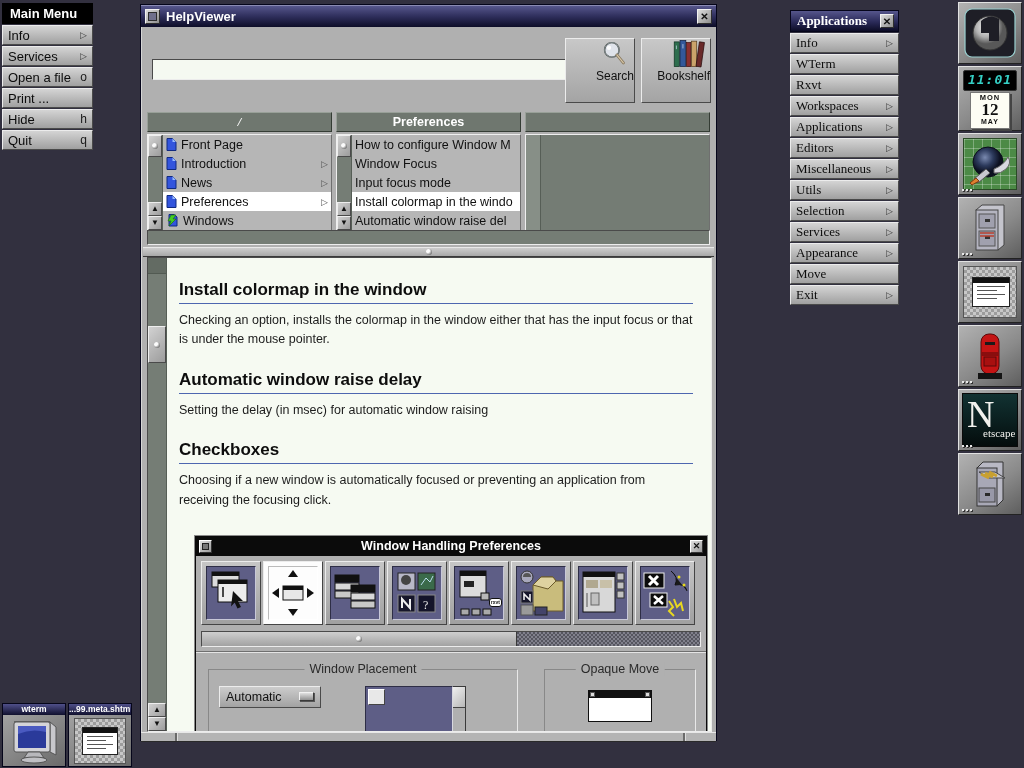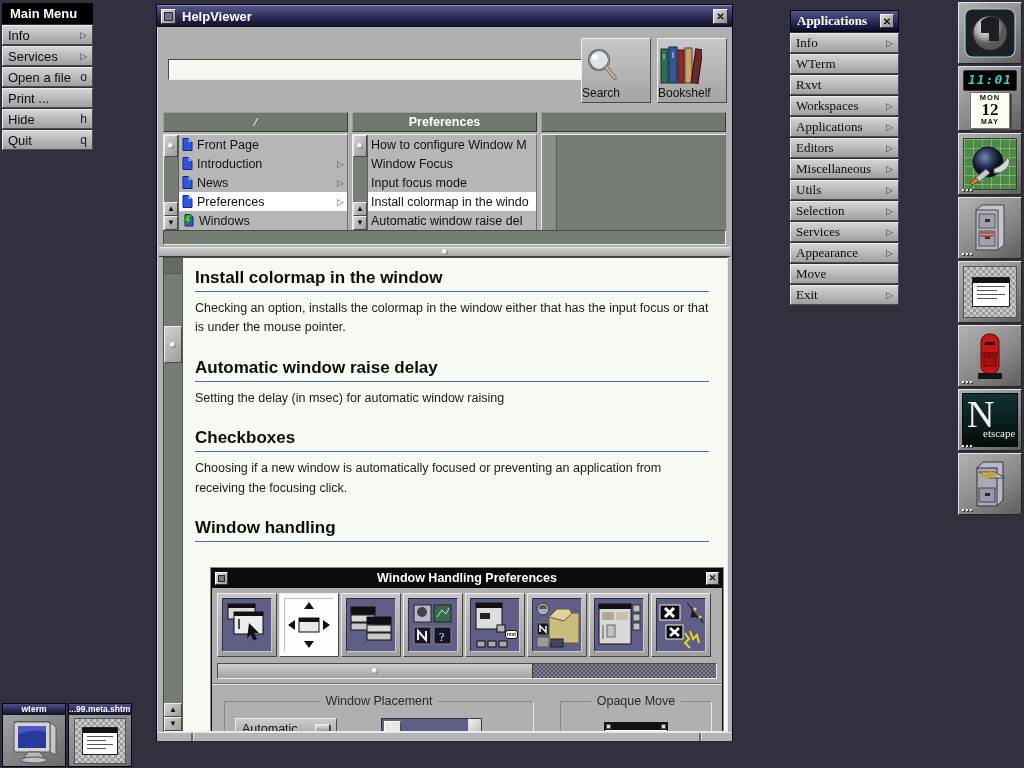--- a/index.html
+++ b/index.html
@@ -33,21 +33,21 @@
   .titlebar .t{color:#fff;font-weight:bold;font-size:13px;margin-left:6px;flex:1;}
   .tb-btn{width:15px;height:15px;background:linear-gradient(135deg,#dedede,#8e8e8e);
     border:1px solid;border-color:#f2f2f2 #2e2e2e #2e2e2e #f2f2f2;
     display:flex;align-items:center;justify-content:center;font-size:10px;font-weight:bold;color:#111;box-sizing:border-box;}
   .tb-btn .sq{width:7px;height:7px;border:1px solid #2e2e2e;background:#70708c;}
 
   
   .search-input{position:absolute;left:11px;top:54px;width:404px;height:19px;background:#f5f9f1;
     border:1px solid;border-color:#4a4a4a #ececec #ececec #4a4a4a;font-size:12px;padding:0 4px;}
   .big-btn{position:absolute;top:33px;width:70px;height:65px;background:linear-gradient(180deg,#c8c8c8,#a4a4a4);
-    display:flex;flex-direction:column;align-items:flex-start;justify-content:flex-end;padding-bottom:2px;box-sizing:border-box;}
+    display:flex;flex-direction:column;align-items:flex-end;justify-content:flex-end;padding-bottom:19px;box-sizing:border-box;}
   .big-btn .cap{font-size:12px;color:#111;}
   .big-btn svg{margin-bottom:1px;}
 
   
   .browser{position:absolute;left:6px;top:107px;width:563px;display:flex;gap:4px;}
   .bcol{flex:1;display:flex;flex-direction:column;}
   .bcol-h{height:18px;background:#6f776f;color:#fff;font-weight:bold;font-size:12.5px;
     display:flex;align-items:center;justify-content:center;border:1px solid;border-color:#98a098 #343c34 #343c34 #98a098;}
   .bcol-h.slash{font-style:italic;font-family:"Liberation Serif",serif;}
   .bcol-body{height:95px;margin-top:2px;background:#b6b6b6;border:1px solid;border-color:#efefef #6f6f6f #6f6f6f #efefef;
@@ -75,21 +75,21 @@
     border:1px solid;border-color:#4a4a4a #ececec #ececec #4a4a4a;background:#f6faf2;}
   .cscroll{width:18px;background:#757d75;border-right:1px solid #565e56;display:flex;flex-direction:column;}
   .cscroll .cap{height:15px;background:#636b63;border-bottom:1px solid #525a52;}
   .cscroll .gap{height:52px;}
   .cscroll .knob{height:37px;background:linear-gradient(135deg,#d2d2d2,#9c9c9c);
     border:1px solid;border-color:#eee #4a4a4a #4a4a4a #eee;display:flex;align-items:center;justify-content:center;box-sizing:border-box;}
   .cscroll .sp{flex:1;}
   .page{flex:1;overflow:hidden;position:relative;padding:6px 18px 0 12px;}
   .sec-h{font-size:17px;font-weight:bold;color:#0d0d0d;border-bottom:1px solid #4d66b0;
     padding-bottom:3px;margin:20px 0 7px;}
-  .sec-h.first{margin-top:4px;}
+  .sec-h.first{margin-top:16px;}
   .sec-p{font-size:12.5px;color:#1c1c1c;line-height:1.55;margin:2px 0;max-width:516px;}
 
   
   .shot{width:510px;margin:26px 0 0 16px;background:#b0b0b0;border:1px solid #0a0a0a;box-shadow:0 0 0 1px #8a8a8a;}
   .shot-tb{height:19px;background:#0b0b0b;position:relative;display:flex;align-items:center;justify-content:center;}
   .shot-tb .t{color:#fff;font-weight:bold;font-size:12.5px;}
   .shot-btn{position:absolute;width:13px;height:13px;top:3px;background:linear-gradient(135deg,#e2e2e2,#9a9a9a);
     border:1px solid;border-color:#fff #333 #333 #fff;display:flex;align-items:center;justify-content:center;
     font-size:9px;font-weight:bold;color:#111;box-sizing:border-box;}
   .shot-btn .sq{width:5px;height:5px;border:1px solid #222;background:#777;}
@@ -201,21 +201,21 @@
     <div class="menu-item out">
       <span class="lbl">Hide</span>
       <span class="rt">h</span>
     </div>
     <div class="menu-item out">
       <span class="lbl">Quit</span>
       <span class="rt">q</span>
     </div>
   </div>
 
-  <div class="window" style="left:156px;top:4px;width:575px;height:735px;">
+  <div class="window" style="left:140px;top:4px;width:575px;height:735px;">
     <div class="titlebar">
       <span class="tb-btn">
           <span class="sq"></span>
         </span>
       <span class="t">HelpViewer</span>
       <span class="tb-btn">
           <span>✕</span>
         </span>
     </div>
 
@@ -360,21 +360,20 @@
       <div class="page">
         <div class="sec-h first">Install colormap in the window</div>
         <p class="sec-p">Checking an option, installs the colormap in the window either that has the input focus or that is under the mouse pointer.</p>
 
         <div class="sec-h">Automatic window raise delay</div>
         <p class="sec-p">Setting the delay (in msec) for automatic window raising</p>
 
         <div class="sec-h">Checkboxes</div>
         <p class="sec-p">Choosing if a new window is automatically focused or preventing an application from receiving the focusing click.</p>
 
-        <div class="sec-h">Window handling</div>
 
         <div class="shot">
           <div class="shot-tb">
             <span class="shot-btn" style="left:3px;">
                 <span class="sq"></span>
               </span>
             <span class="t">Window Handling Preferences</span>
             <span class="shot-btn" style="right:3px;left:auto;">✕</span>
           </div>
           <div class="shot-tools">

